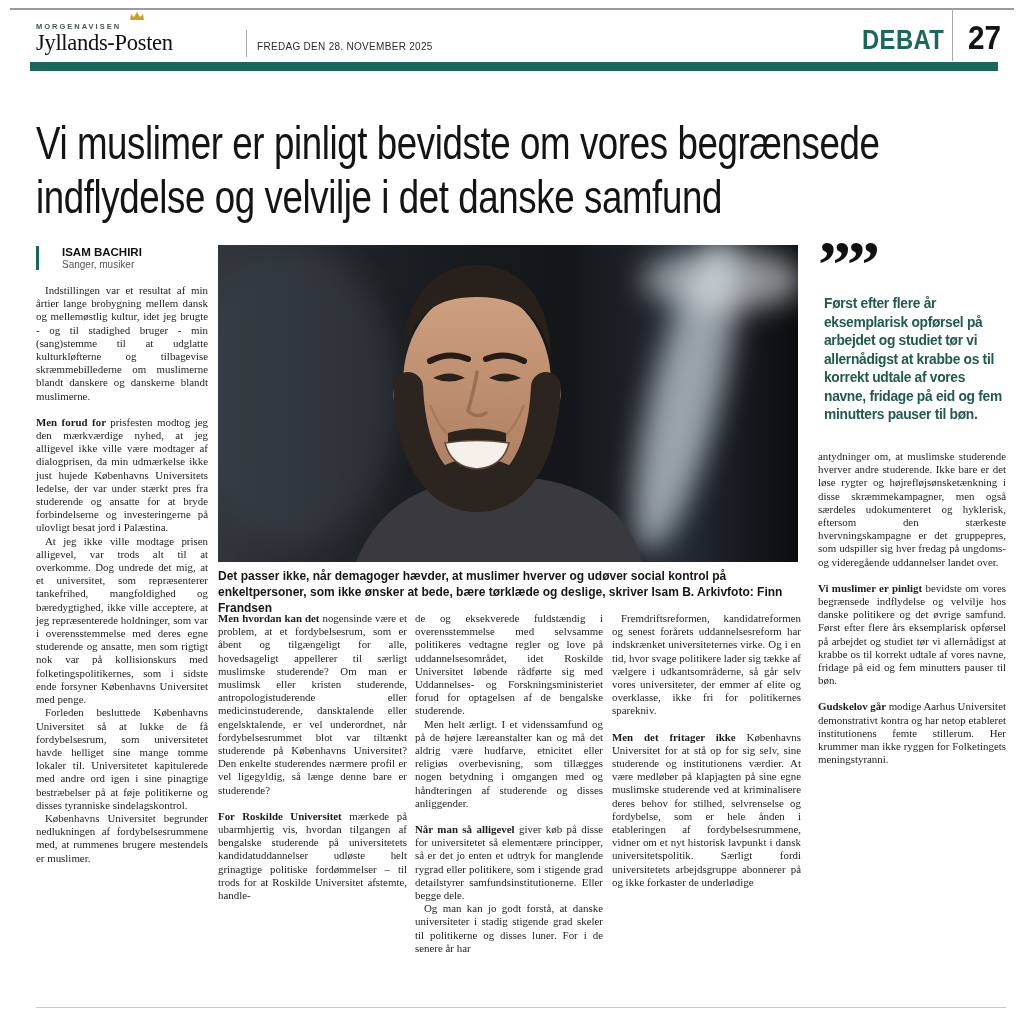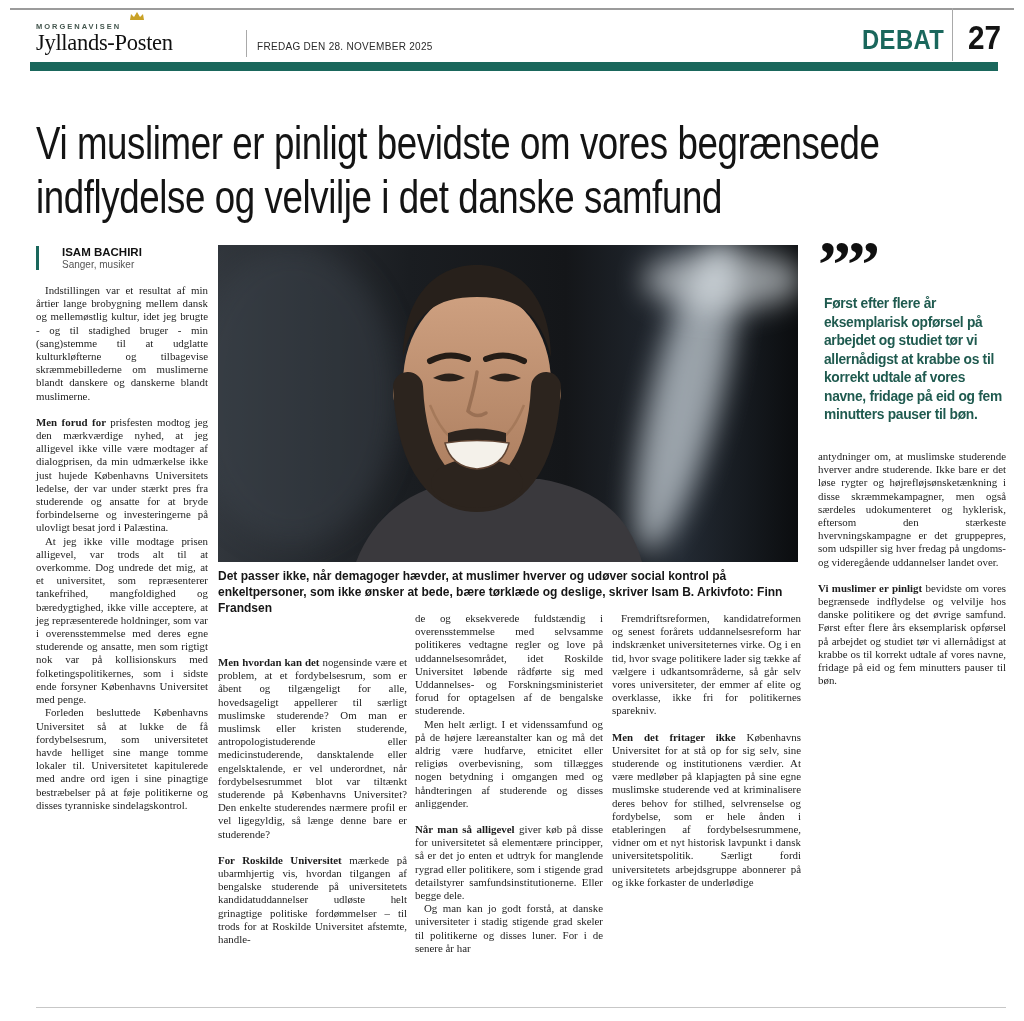--- a/index.html
+++ b/index.html
@@ -54,21 +54,21 @@
   .quote-text { margin-top:7px; font-family:"Liberation Sans", sans-serif; font-size:13.8px; font-weight:bold;
                 line-height:18.5px; letter-spacing:-0.3px; color:#1f5a4f;margin-left:6px; }
 
   
   .col { position:absolute; font-size:10.9px; line-height:13.2px; text-align:justify; color:#1c1c1c; }
   .col p { margin:0; }
   .col p.ind { text-indent:9px; }
   .col p.gap { margin-top:13px; }
   .col strong { font-family:"Liberation Serif", serif; }
   .col-1 { left:36px;  top:284px; width:172px; }
-  .col-2 { left:218px; top:612px; width:189px;margin-top:44px; }
+  .col-2 { left:218px; top:612px; width:189px; }
   .col-3 { left:415px; top:612px; width:188px; }
   .col-4 { left:612px; top:612px; width:189px; }
   .col-5 { left:818px; top:450px; width:188px; }
 
   .bottom-rule { position:absolute; left:36px; top:1007px; width:970px; height:1px; background:#c7c7c7; }
 </style>
 </head>
 <body>
 
 <div class="top-rule"></div>
@@ -145,33 +145,35 @@
 <div class="pull-quote">
   <div class="quote-glyph">””</div>
   <div class="quote-text">Først efter flere år eksemplarisk opførsel på arbejdet og studiet tør vi allernådigst at krabbe os til korrekt udtale af vores navne, fridage på eid og fem minutters pauser til bøn.</div>
 </div>
 
 <div class="col col-1">
     <p class="ind ">Indstillingen var et resultat af min årtier lange brobygning mellem dansk og mellemøstlig kultur, idet jeg brugte - og til stadighed bruger - min (sang)stemme til at udglatte kulturkløfterne og tilbagevise skræmmebillederne om muslimerne blandt danskere og danskerne blandt muslimerne.</p>
     <p class="gap"><strong>Men forud for </strong>prisfesten modtog jeg den mærkværdige nyhed, at jeg alligevel ikke ville være modtager af dialogprisen, da min udmærkelse ikke just hujede Københavns Universitets ledelse, der var under stærkt pres fra studerende og ansatte for at bryde forbindelserne og investeringerne på ulovligt besat jord i Palæstina.</p>
     <p class="ind ">At jeg ikke ville modtage prisen alligevel, var trods alt til at overkomme. Dog undrede det mig, at et universitet, som repræsenterer tankefrihed, mangfoldighed og bæredygtighed, ikke ville acceptere, at jeg repræsenterede holdninger, som var i overensstemmelse med deres egne studerende og ansatte, men som rigtigt nok var på kollisionskurs med folketingspolitikernes, som i sidste ende forsyner Københavns Universitet med penge.</p>
     <p class="ind ">Forleden besluttede Københavns Universitet så at lukke de få fordybelsesrum, som universitetet havde helliget sine mange tomme lokaler til. Universitetet kapitulerede med andre ord igen i sine pinagtige bestræbelser på at føje politikerne og disses tyranniske sindelagskontrol.</p>
+    <p class="ind ">Københavns Universitet begrunder nedlukningen af fordybelsesrummene med, at rummenes brugere mestendels er muslimer.</p>
   </div>
 <div class="col col-2">
     <p class=""><strong>Men hvordan kan det </strong>nogensinde være et problem, at et fordybelsesrum, som er åbent og tilgængeligt for alle, hovedsageligt appellerer til særligt muslimske studerende? Om man er muslimsk eller kristen studerende, antropologistuderende eller medicinstuderende, dansktalende eller engelsktalende, er vel underordnet, når fordybelsesrummet blot var tiltænkt studerende på Københavns Universitet? Den enkelte studerendes nærmere profil er vel ligegyldig, så længe denne bare er studerende?</p>
     <p class="gap"><strong>For Roskilde Universitet </strong>mærkede på ubarmhjertig vis, hvordan tilgangen af bengalske studerende på universitetets kandidatuddannelser udløste helt grinagtige politiske fordømmelser – til trods for at Roskilde Universitet afstemte, handle-</p>
   </div>
 <div class="col col-3">
     <p class="">de og eksekverede fuldstændig i overensstemmelse med selvsamme politikeres vedtagne regler og love på uddannelsesområdet, idet Roskilde Universitet løbende rådførte sig med Uddannelses- og Forskningsministeriet forud for optagelsen af de bengalske studerende.</p>
     <p class="ind ">Men helt ærligt. I et videnssamfund og på de højere læreanstalter kan og må det aldrig være hudfarve, etnicitet eller religiøs overbevisning, som tillægges nogen betydning i omgangen med og håndteringen af studerende og disses anliggender.</p>
     <p class="gap"><strong>Når man så alligevel </strong>giver køb på disse for universitetet så elementære principper, så er det jo enten et udtryk for manglende rygrad eller politikere, som i stigende grad detailstyrer samfundsinstitutionerne. Eller begge dele.</p>
     <p class="ind ">Og man kan jo godt forstå, at danske universiteter i stadig stigende grad skeler til politikerne og disses luner. For i de senere år har</p>
   </div>
 <div class="col col-4">
     <p class="ind ">Fremdriftsreformen, kandidatreformen og senest forårets uddannelsesreform har indskrænket universiteternes virke. Og i en tid, hvor svage politikere lader sig tække af vælgere i udkantsområderne, så går selv vores universiteter, der emmer af elite og overklasse, ikke fri for politikernes sparekniv.</p>
     <p class="gap"><strong>Men det fritager ikke </strong>Københavns Universitet for at stå op for sig selv, sine studerende og institutionens værdier. At være medløber på klapjagten på sine egne muslimske studerende ved at kriminalisere deres behov for stilhed, selvrenselse og fordybelse, som er hele ånden i etableringen af fordybelsesrummene, vidner om et nyt historisk lavpunkt i dansk universitetspolitik. Særligt fordi universitetets arbejdsgruppe abonnerer på og ikke forkaster de underlødige</p>
   </div>
 <div class="col col-5">
     <p class="">antydninger om, at muslimske studerende hverver andre studerende. Ikke bare er det løse rygter og højrefløjsønsketænkning i disse skræmmekampagner, men også særdeles udokumenteret og hyklerisk, eftersom den stærkeste hvervningskampagne er det gruppepres, som udspiller sig hver fredag på ungdoms- og videregående uddannelser landet over.</p>
     <p class="gap"><strong>Vi muslimer er pinligt </strong>bevidste om vores begrænsede indflydelse og velvilje hos danske politikere og det øvrige samfund. Først efter flere års eksemplarisk opførsel på arbejdet og studiet tør vi allernådigst at krabbe os til korrekt udtale af vores navne, fridage på eid og fem minutters pauser til bøn.</p>
+    <p class="gap"><strong>Gudskelov går </strong>modige Aarhus Universitet demonstrativt kontra og har netop etableret institutionens femte stillerum. Her krummer man ikke ryggen for Folketingets meningstyranni.</p>
   </div>
 
 <div class="bottom-rule"></div>
 
 </body></html>

